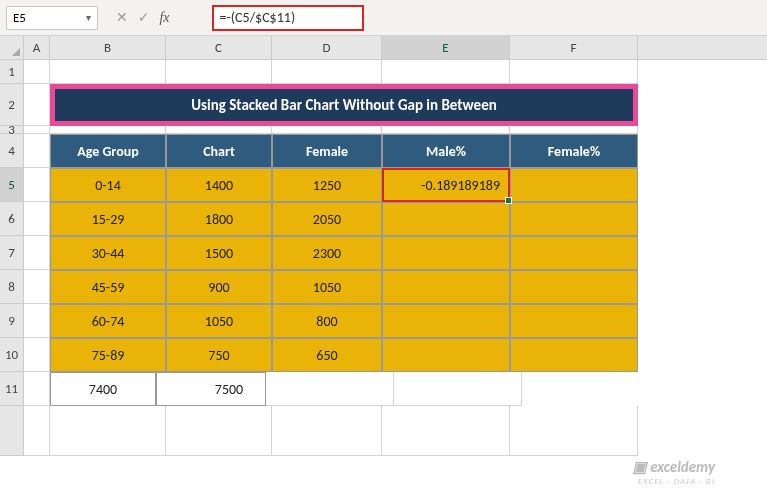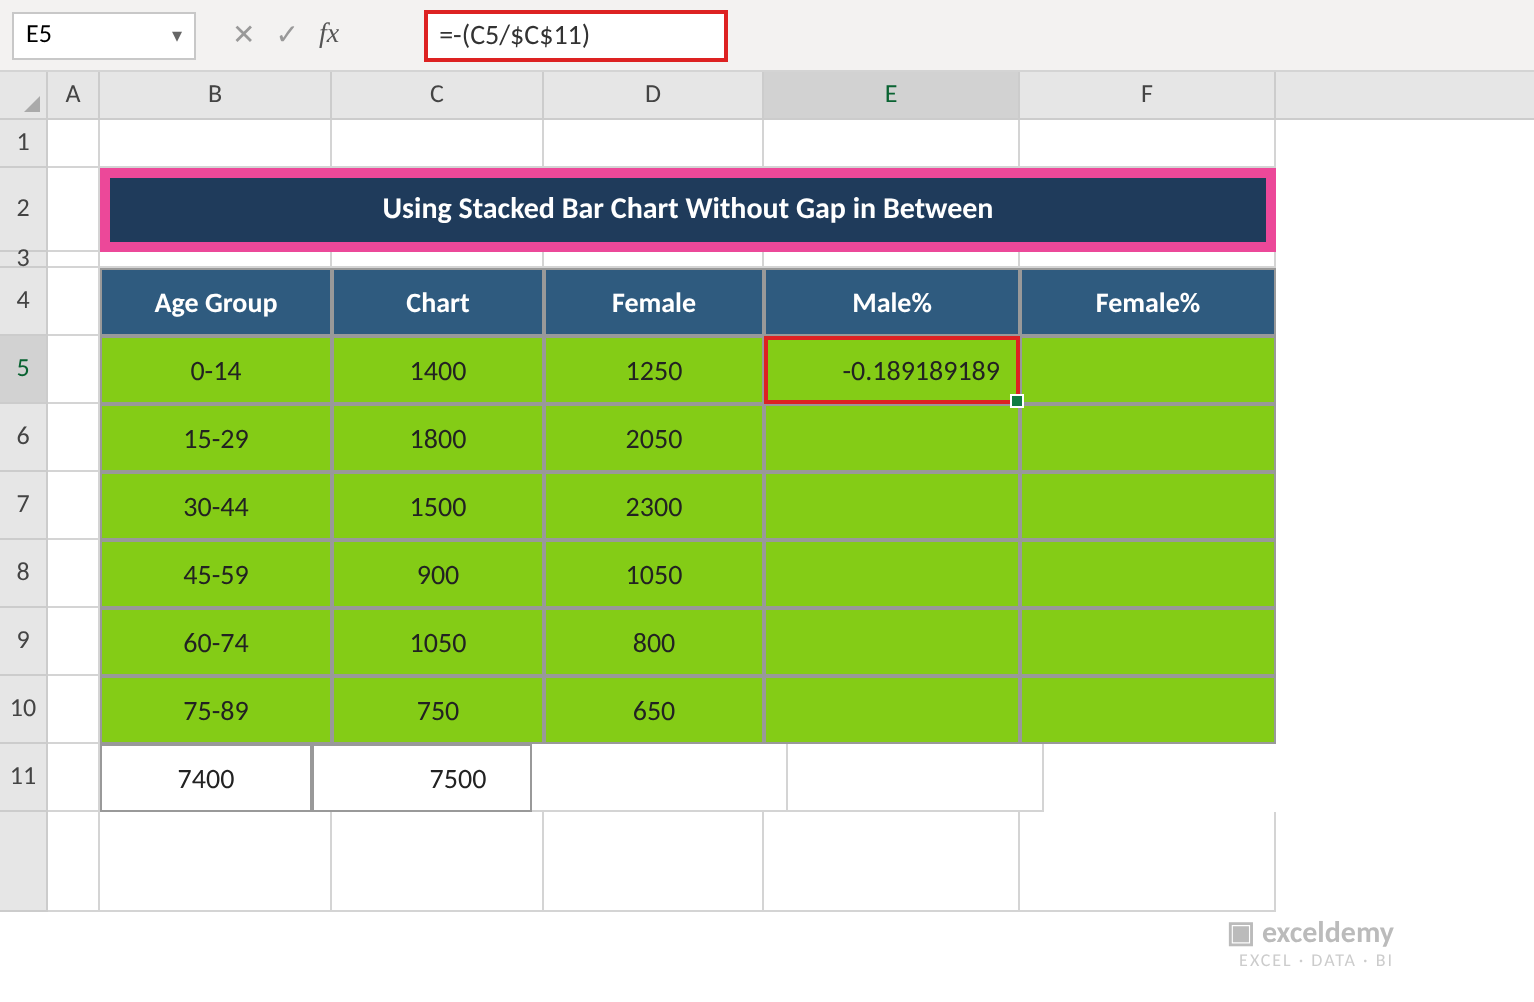--- a/index.html
+++ b/index.html
@@ -129,21 +129,21 @@
       border: 5px solid #ec4899;
     }
     .thead {
       background: #2f5b7f;
       color:#fff;
       font-weight: bold;
       border: 1px solid #999;
     }
     .tbcell {
       border: 1px solid #999;
-      background:#84cc16;
+      background:#eab308;
     }
     .total-row {
       background: #c5e0b4;
       font-weight: bold;
       border: 1px solid #999;
     }
     .row-h.active, .col-h.active { background:#d2d2d2; color:#0a6332; }
     .selected {
       border: 2.5px solid #d22 !important;
       position: relative;
@@ -155,25 +155,26 @@
       right: -4px;
       bottom: -4px;
       width: 7px;
       height: 7px;
       background: #107c41;
       border: 1px solid #fff;
     }
     .brand {
       position: absolute;
       bottom: 14px;
-      right: 70px;
+      right: 52px;
       color: #ccc;
       font-size: 12px;
       text-align: right;
       line-height: 1.2;
+      font-style: italic;
     }
     .brand .l1 { font-weight:600; color:#bbb; font-size:15px;}
     .brand .l2 { font-size:9px; letter-spacing:1px; color:#ccc;}
     .col-headers-row { display:flex; }
     .right-empty { flex:1; background:#e6e6e6; border-bottom:1px solid #ccc;}
     .under-row .cell { border-right:1px solid #d4d4d4; border-bottom:1px solid #d4d4d4; }
   </style>
 </head>
 <body>
 

